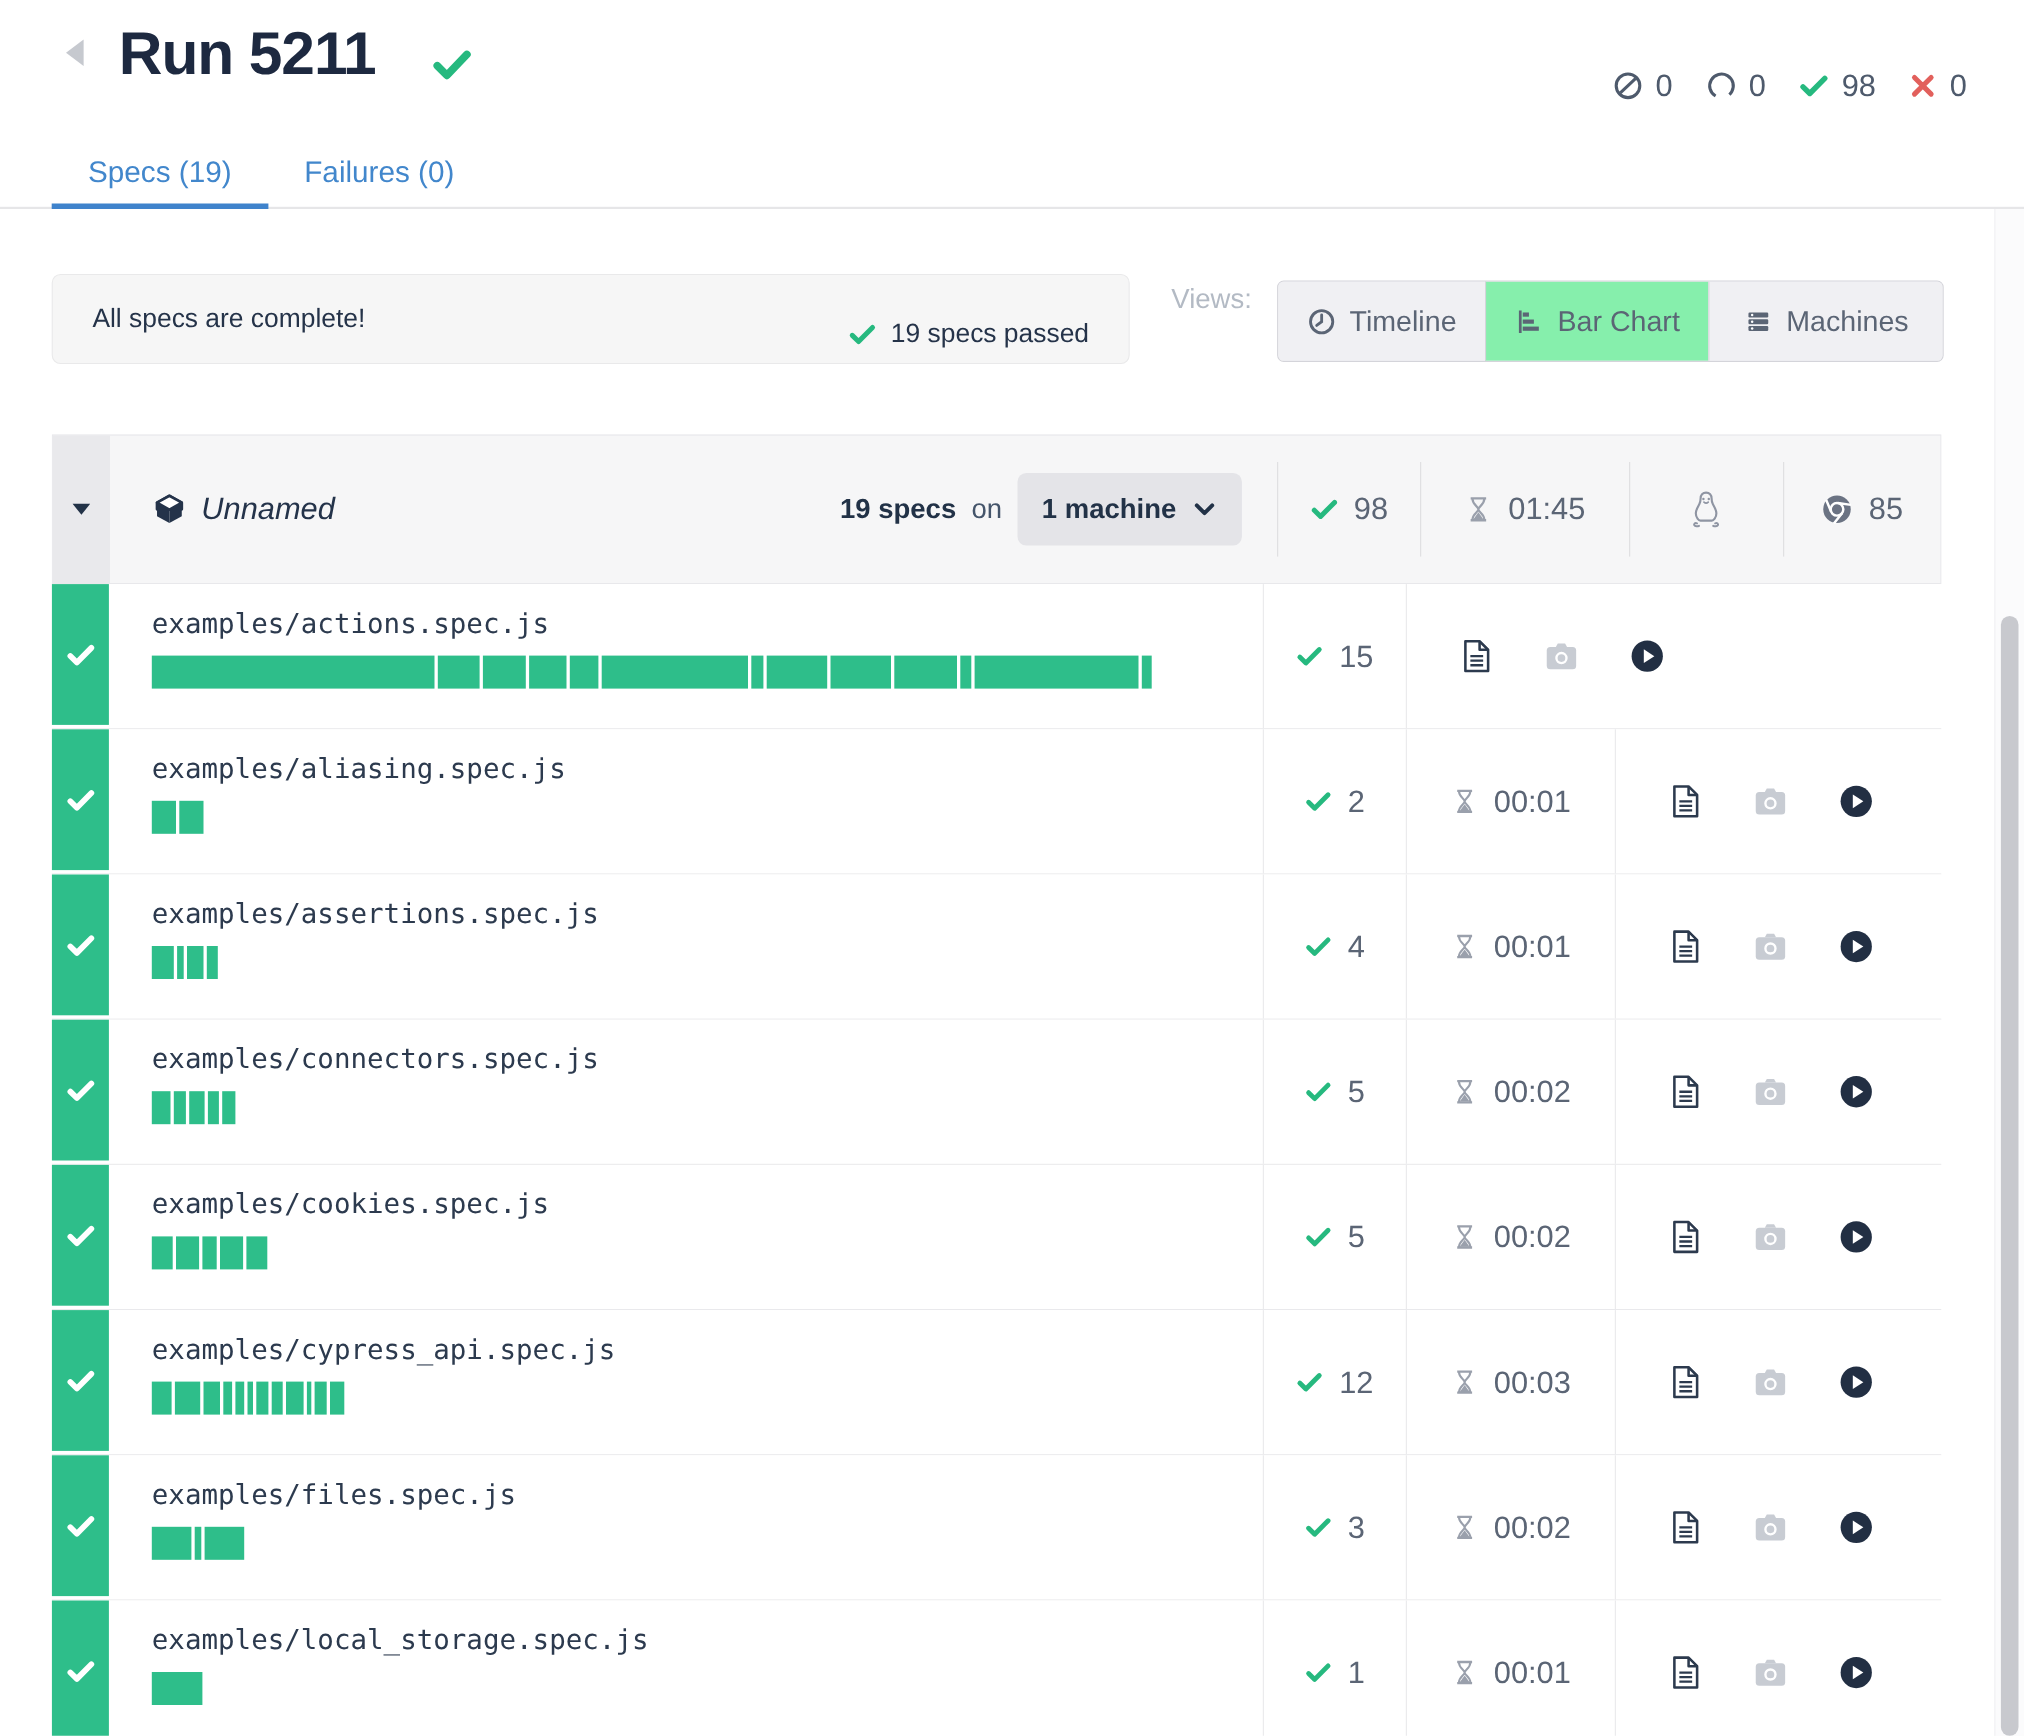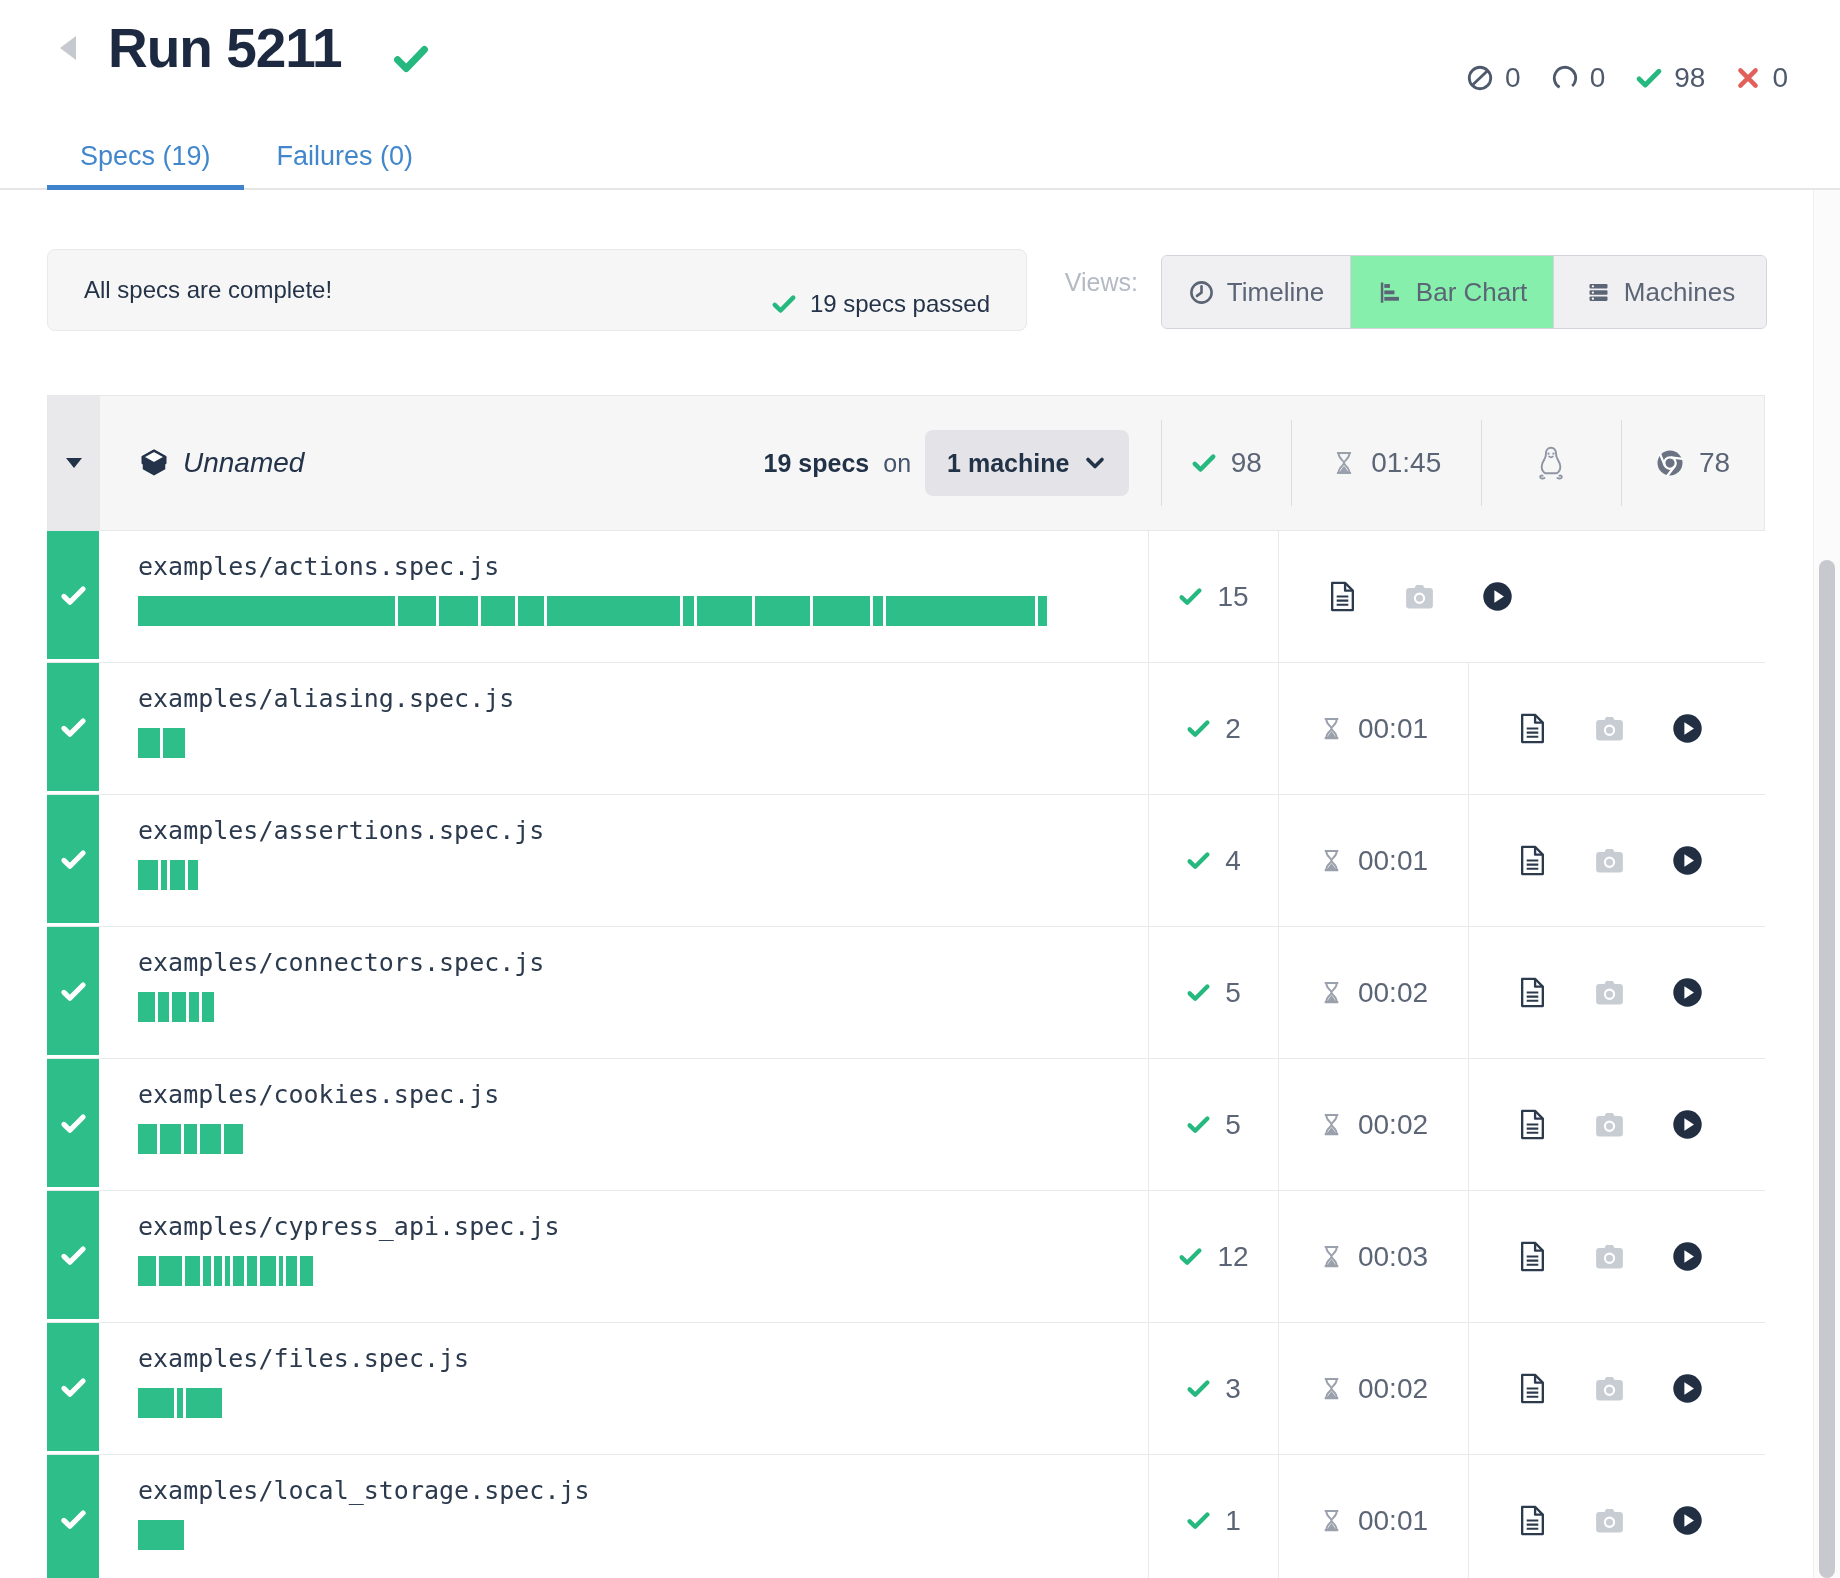--- a/index.html
+++ b/index.html
@@ -18,21 +18,21 @@
   .tabs-line{position:absolute;left:0;right:0;top:188px;height:2px;background:#e6e6e8;}
   .tabs{position:absolute;left:47px;top:128px;height:62px;display:flex;}
   .tab{padding:0 33px;font-size:27px;color:#4287cc;line-height:56px;cursor:pointer;}
   .tab.active{border-bottom:5px solid #3f83cc;font-weight:400;}
 
   
   .status-box{position:absolute;left:47px;top:249px;width:980px;height:82px;background:#f6f6f6;
     border:1px solid #e9e9ea;border-radius:8px;display:flex;align-items:center;justify-content:space-between;
     padding:0 36px;box-sizing:border-box;font-size:24px;color:#253349;}
   .status-right{display:flex;align-items:center;gap:13px;margin-top:28px;}
-  .views-label{position:absolute;left:1040px;top:241px;width:98px;height:82px;display:flex;align-items:center;
+  .views-label{position:absolute;left:1040px;top:231px;width:98px;height:82px;display:flex;align-items:center;
     justify-content:flex-end;font-size:25px;color:#b3bac4;}
   .views-group{position:absolute;left:1161px;top:255px;height:72px;display:flex;border:1px solid #d4d4da;
     border-radius:6px;overflow:hidden;background:#f0f0f3;}
   .vbtn{display:flex;align-items:center;justify-content:center;gap:12px;font-size:26px;color:#5b6575;
     cursor:pointer;background:#f0f0f3;}
   .vbtn + .vbtn{border-left:1px solid #d4d4da;}
   .vbtn.active{background:#86efac;}
   .vbtn.w1{width:188px}.vbtn.w2{width:202px}.vbtn.w3{width:212px}
 
   
@@ -236,21 +236,21 @@
       </span>
     </div>
     <div class="gh-cell cw-br">
       <span>
         <svg width="30" height="30" viewBox="0 0 24 24">
           <circle cx="12" cy="12" r="10" fill="#6b7383"></circle>
           <circle cx="12" cy="12" r="4.6" fill="none" stroke="#fff" stroke-width="1.8"></circle>
           <path d="M12 7.4L21.6 7.4M8 14.3L3.2 6.2M16 14.3L11.2 22.6" stroke="#fff" stroke-width="1.8" transform="rotate(8 12 12)"></path>
         </svg>
       </span>
-      <span>78</span>
+      <span>85</span>
     </div>
   </div>
 
   <div class="rows">
       <div class="spec-row">
     <div class="row-gutter">
       <span class="hideable">
         <svg width="27" height="27" viewBox="0 0 24 24">
               <path d="M3.5 12.8l5.3 5.2L20.5 6.2" fill="none" stroke="#ffffff" stroke-width="4.6" stroke-linecap="round" stroke-linejoin="round"></path>
             </svg>

